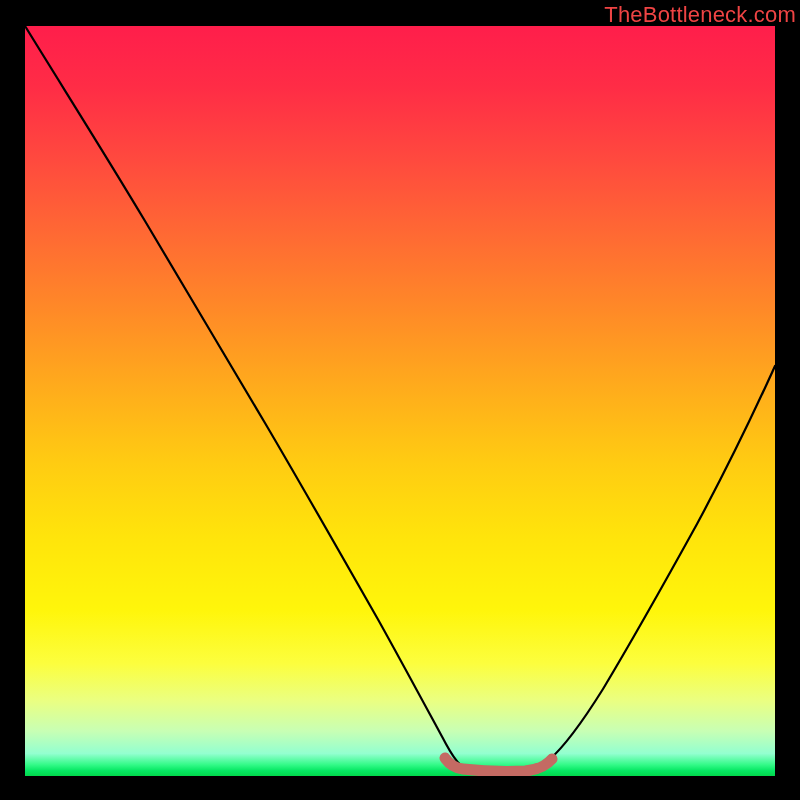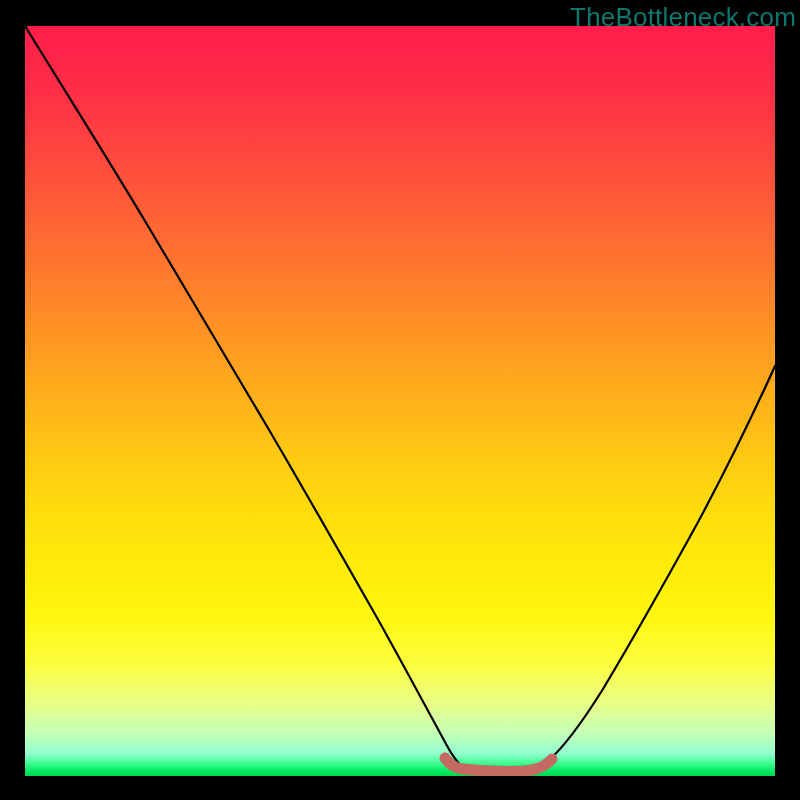--- a/index.html
+++ b/index.html
@@ -30,22 +30,22 @@
       #33fa88 98.5%,
       #06e763 99.3%,
       #02d74c 100%
     );
   }
   .plot svg { position: absolute; inset: 0; width: 100%; height: 100%; display: block; }
   .watermark {
     position: absolute;
     top: 2px;
     right: 4px;
-    color: #0f766e;
-    font-size: 26px;
+    color: #ef4444;
+    font-size: 22px;
     font-weight: 400;
     letter-spacing: 0.2px;
   }
 </style>
 </head>
 <body>
 
 <div class="outer">
   <div class="watermark">TheBottleneck.com</div>
   <div class="plot">

